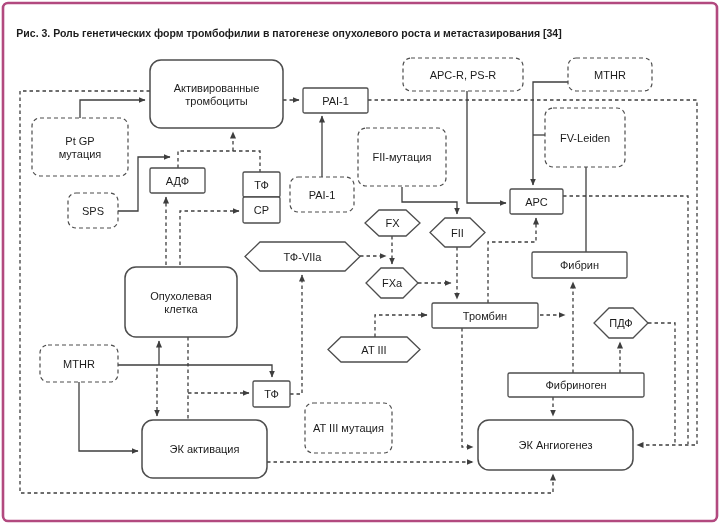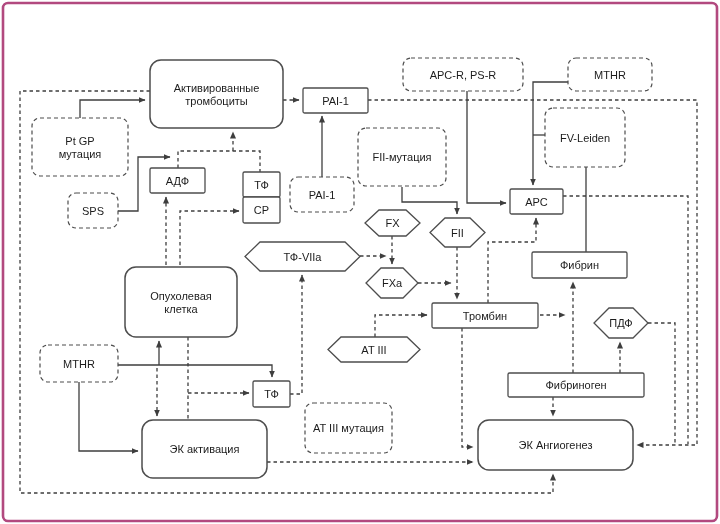--- a/index.html
+++ b/index.html
@@ -7,20 +7,21 @@
        font-family:"Liberation Sans",sans-serif;}
   #fig-title{position:absolute;top:27px;left:0;width:578px;text-align:center;
        font-size:10.5px;font-weight:bold;color:#1c1c1c;letter-spacing:0px;}
   svg{position:absolute;top:0;left:0;}
   svg text{font-family:"Liberation Sans",sans-serif;}
 </style>
 </head>
 <body>
 
 <div id="fig">
+  <div id="fig-title">Рис. 3. Роль генетических форм тромбофилии в патогенезе опухолевого роста и метастазирования [34]</div>
   <svg id="diagram" width="720" height="524" viewBox="0 0 720 524">
       <defs>
         <marker id="arr" markerWidth="8" markerHeight="8" refX="6.5" refY="3" orient="auto" markerUnits="userSpaceOnUse">
           <path d="M0,0 L7,3 L0,6 Z" fill="#3e3e3e"></path>
         </marker>
       </defs>
       <rect x="3" y="3" width="714" height="518" rx="5" fill="none" stroke="#b2497f" stroke-width="2.6"></rect>
       <polyline points="80,118 80,100 145,100" fill="none" stroke="#3e3e3e" stroke-width="1.3" marker-end="url(#arr)"></polyline>
       <polyline points="118,211 138,211 138,157 170,157" fill="none" stroke="#3e3e3e" stroke-width="1.3" marker-end="url(#arr)"></polyline>
       <polyline points="322,177 322,116" fill="none" stroke="#3e3e3e" stroke-width="1.3" marker-end="url(#arr)"></polyline>

